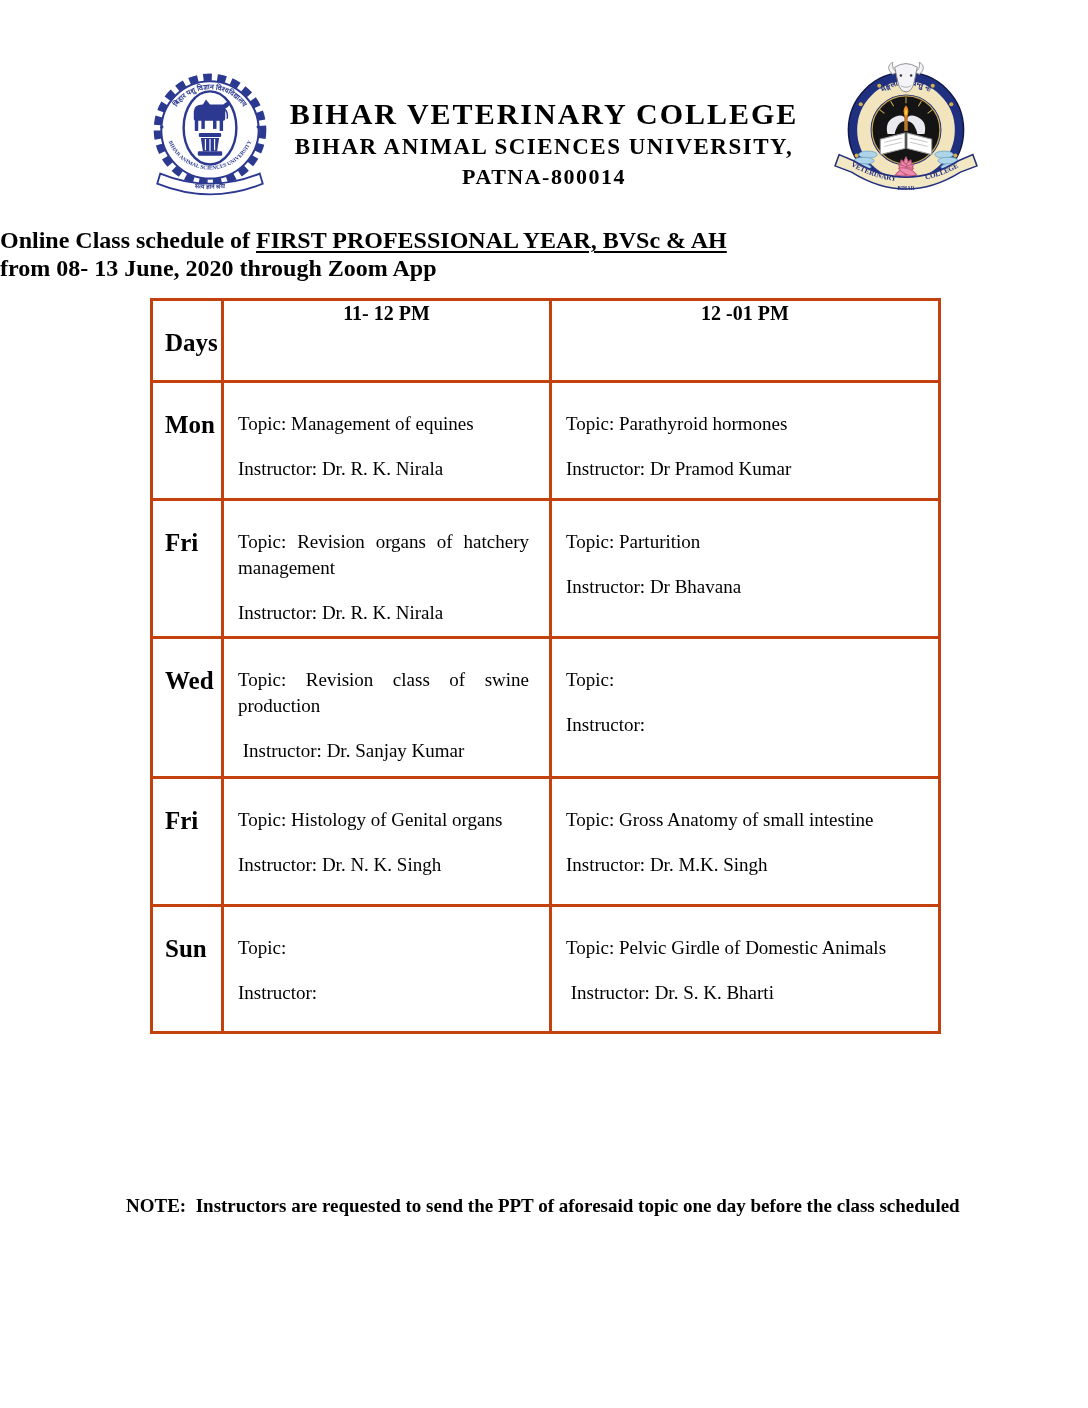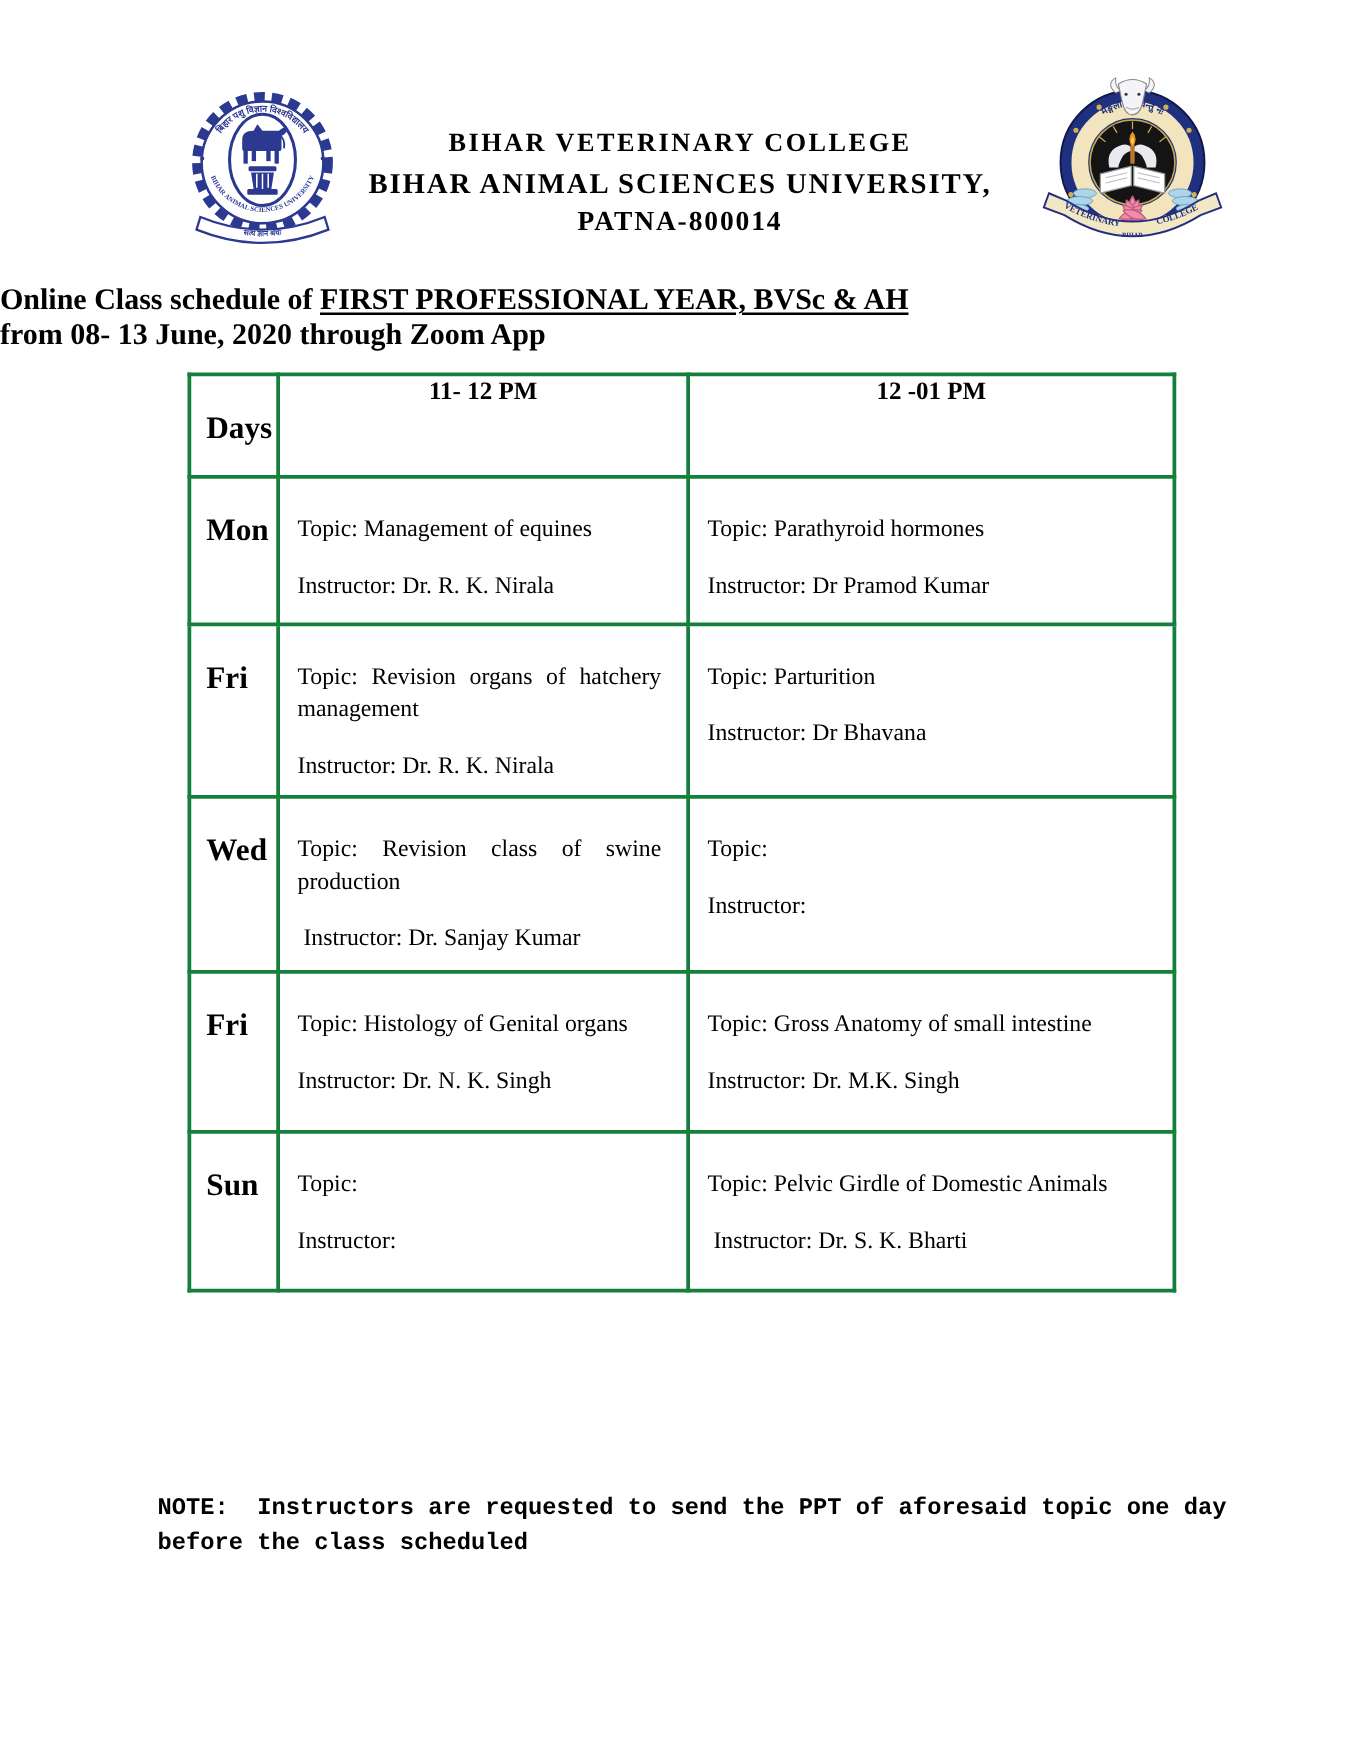--- a/index.html
+++ b/index.html
@@ -2,54 +2,54 @@
 <html><head>
 <meta charset="utf-8">
 <style>
   html,body { margin:0; padding:0; background:#ffffff; }
   .page {
     position:relative; width:1088px; height:1408px; background:#ffffff;
     font-family:"Liberation Serif", serif; color:#000; overflow:hidden;
   }
   
   .head-text { position:absolute; left:0; top:97px; width:1088px; text-align:center; }
-  .head-line1 { font-size:21px; font-weight:bold; letter-spacing:2px; line-height:34px; }
+  .head-line1 { font-size:30px; font-weight:bold; letter-spacing:2px; line-height:34px; }
   .head-line2 { font-size:23px; font-weight:bold; letter-spacing:1.5px; line-height:31px; }
   .head-line3 { font-size:22px; font-weight:bold; letter-spacing:1.5px; line-height:30px; }
   .logo-left  { position:absolute; left:148px; top:66px; width:124px; height:139px; }
   .logo-right { position:absolute; left:833px; top:62px; width:146px; height:142px; }
   
   .sched { position:absolute; left:0; top:226px; width:1088px; text-align:left;
            font-size:24px; font-weight:bold; line-height:28px; }
   .sched .l1 { margin-right:92px; }
   .sched .und { text-decoration:underline; text-decoration-thickness:2px; text-underline-offset:3px; }
   
   table.sched-table { position:absolute; left:150px; top:298px; width:788px;
     border-collapse:collapse; table-layout:fixed; }
-  table.sched-table td { border:3px solid #15803d; vertical-align:top; overflow:hidden; }
+  table.sched-table td { border:3px solid #c2410c; vertical-align:top; overflow:hidden; }
   .c-days  { width:71px; }
   .c-slot1 { width:328px; }
   .c-slot2 { width:389px; }
   tr.r-hdr  { height:82px; }
   tr.r-mon  { height:118px; }
   tr.r-tue  { height:138px; }
   tr.r-wed  { height:140px; }
   tr.r-thu  { height:136px; }
   tr.r-fri  { height:128px; }
   tr.r-sat  { height:127px; }
   td.day-cell { padding:28px 2px 0 12px; font-weight:bold; font-size:25px; }
   td.th-time  { text-align:center; vertical-align:middle; font-weight:bold; font-size:20px; }
   td.cell  { font-size:19px; line-height:26px; padding:28px 12px 6px 14px; }
   td.cell.narrow { padding-right:20px; }
   td.cell p { margin:0; white-space:pre-wrap; }
   td.cell p.instr { margin-top:19px; }
   td.cell p.justify { text-align:justify; }
   
   .note { position:absolute; left:126px; top:1192px; width:860px;
-          font-size:19px; font-weight:bold; line-height:28px; white-space:pre-wrap;font-family:Liberation Mono, monospace; }
+          font-size:19px; font-weight:bold; line-height:28px; white-space:pre-wrap; }
   
   .logo-text { font-family:"Liberation Serif", serif; }
 </style>
 </head>
 <body>
 
 <div class="page">
 
   <svg class="logo-left" viewBox="0 0 122 137" aria-hidden="true">
 

